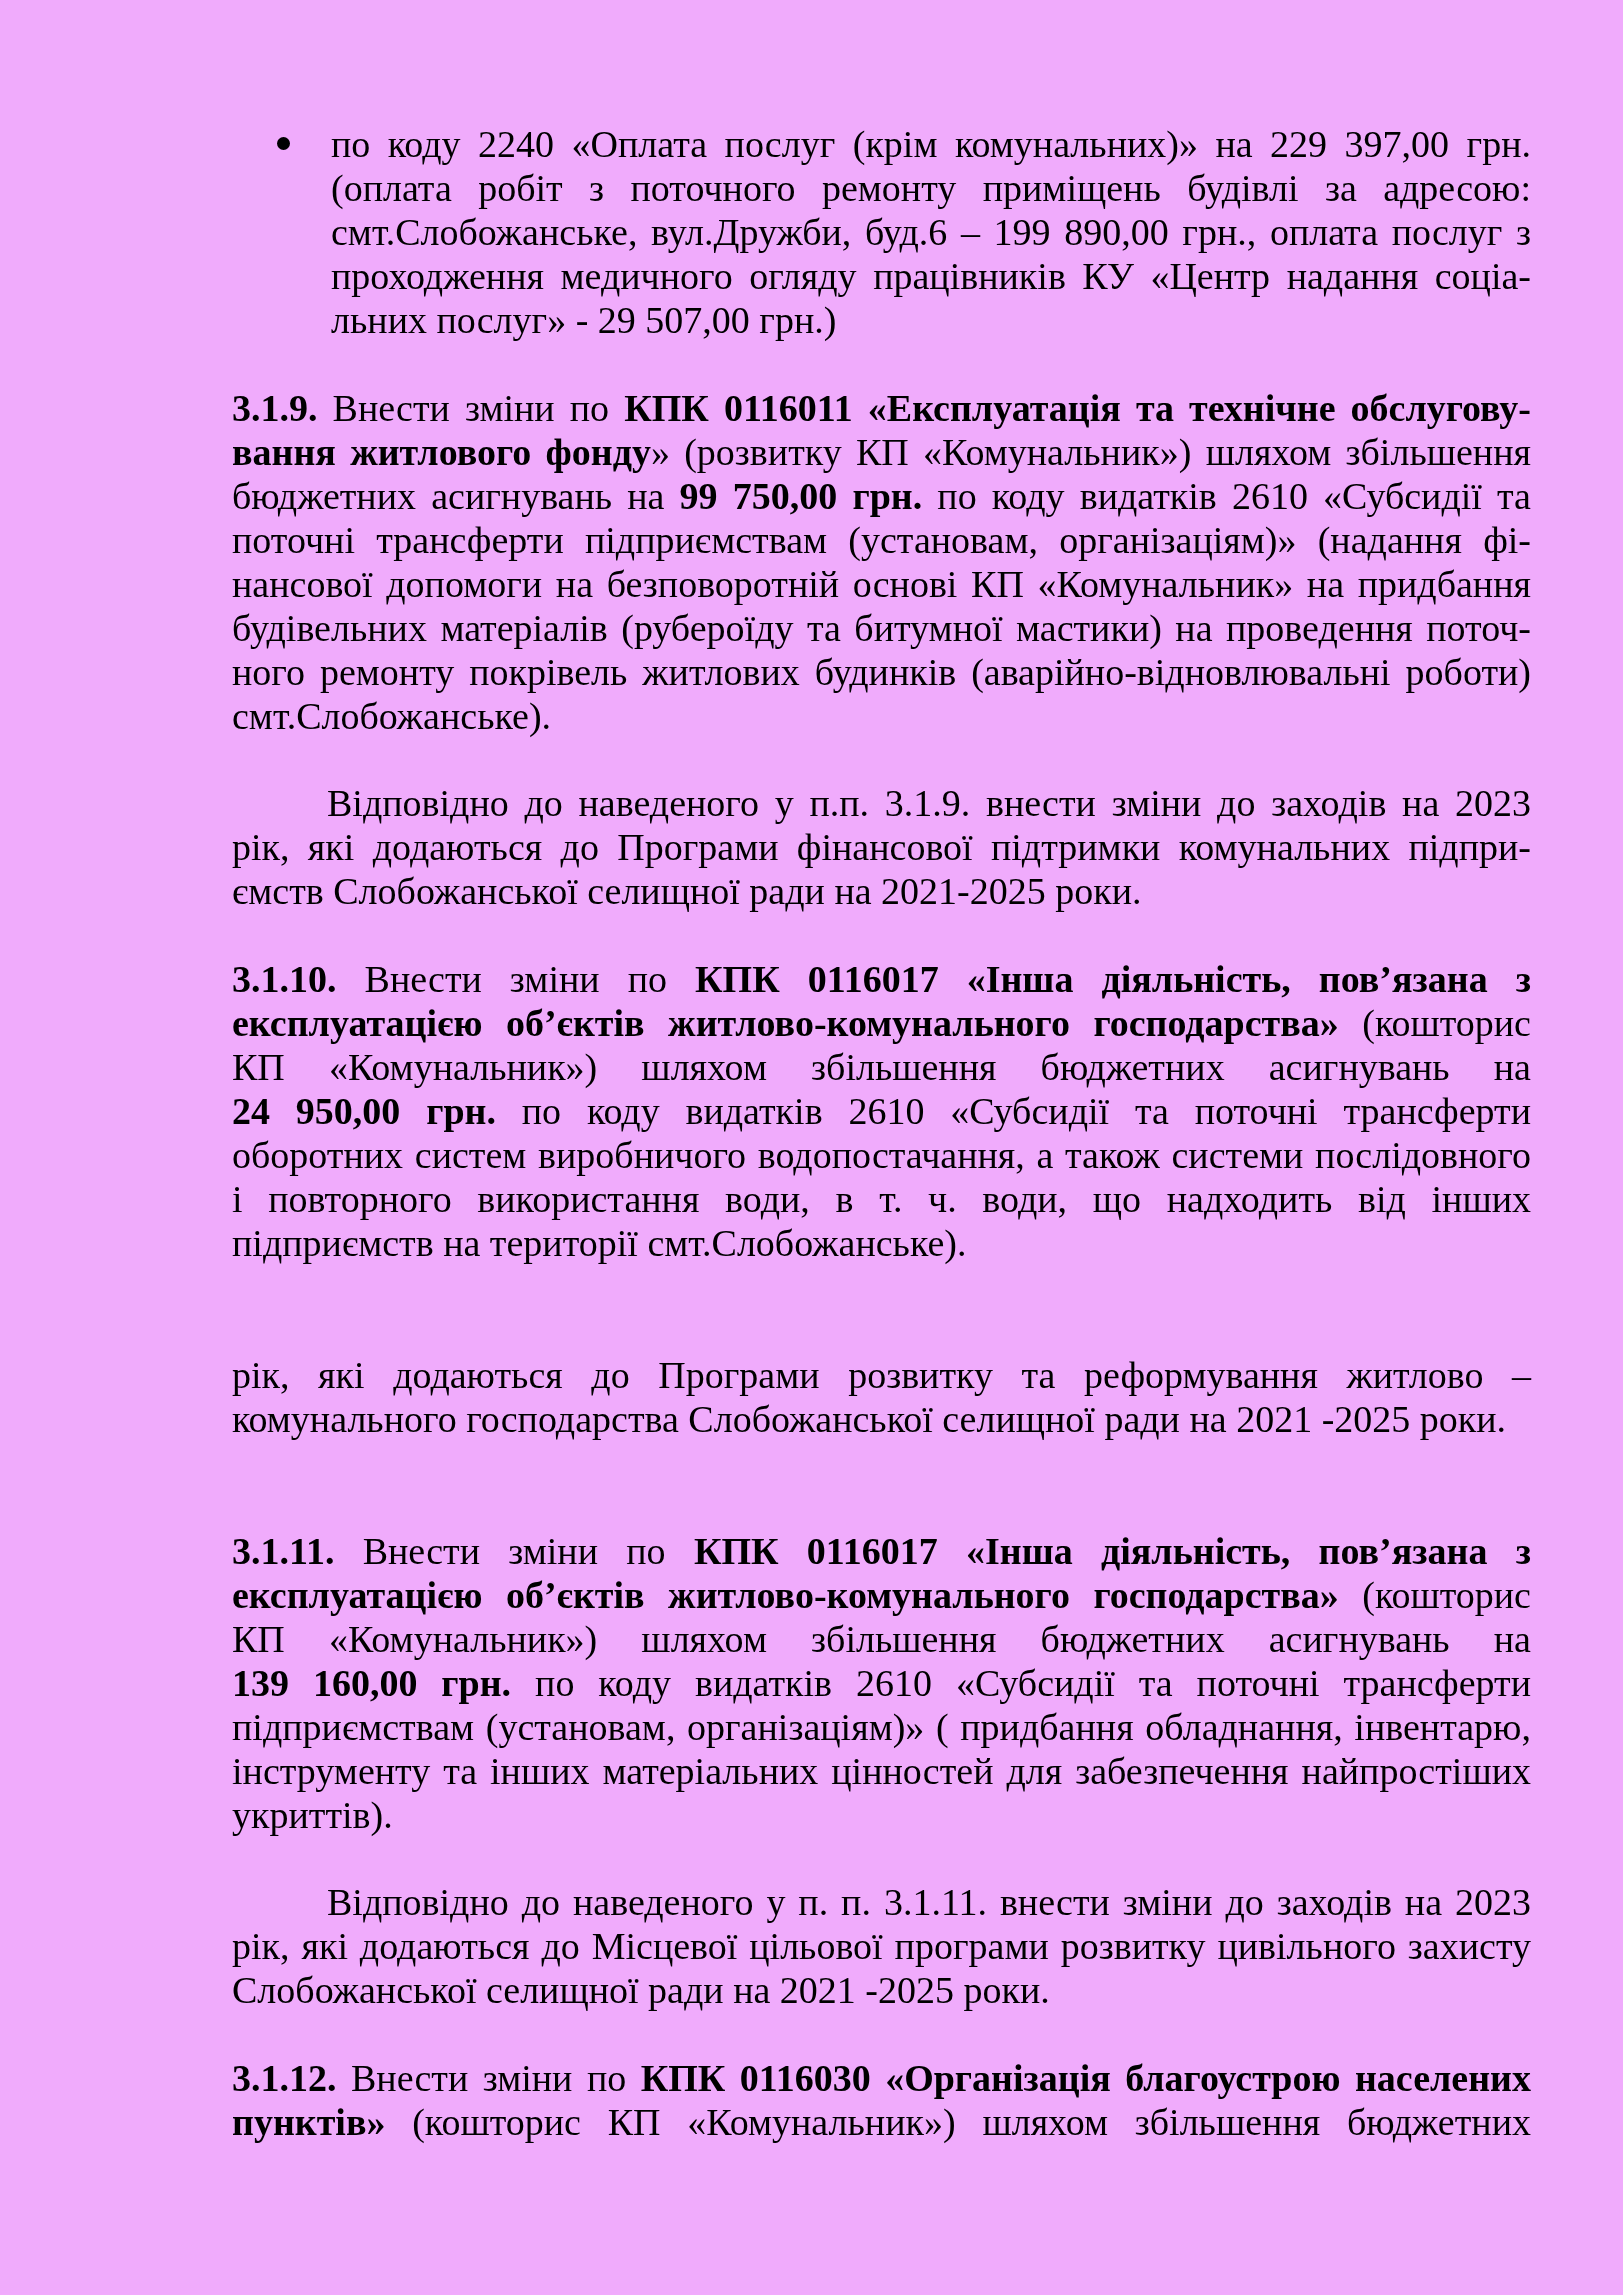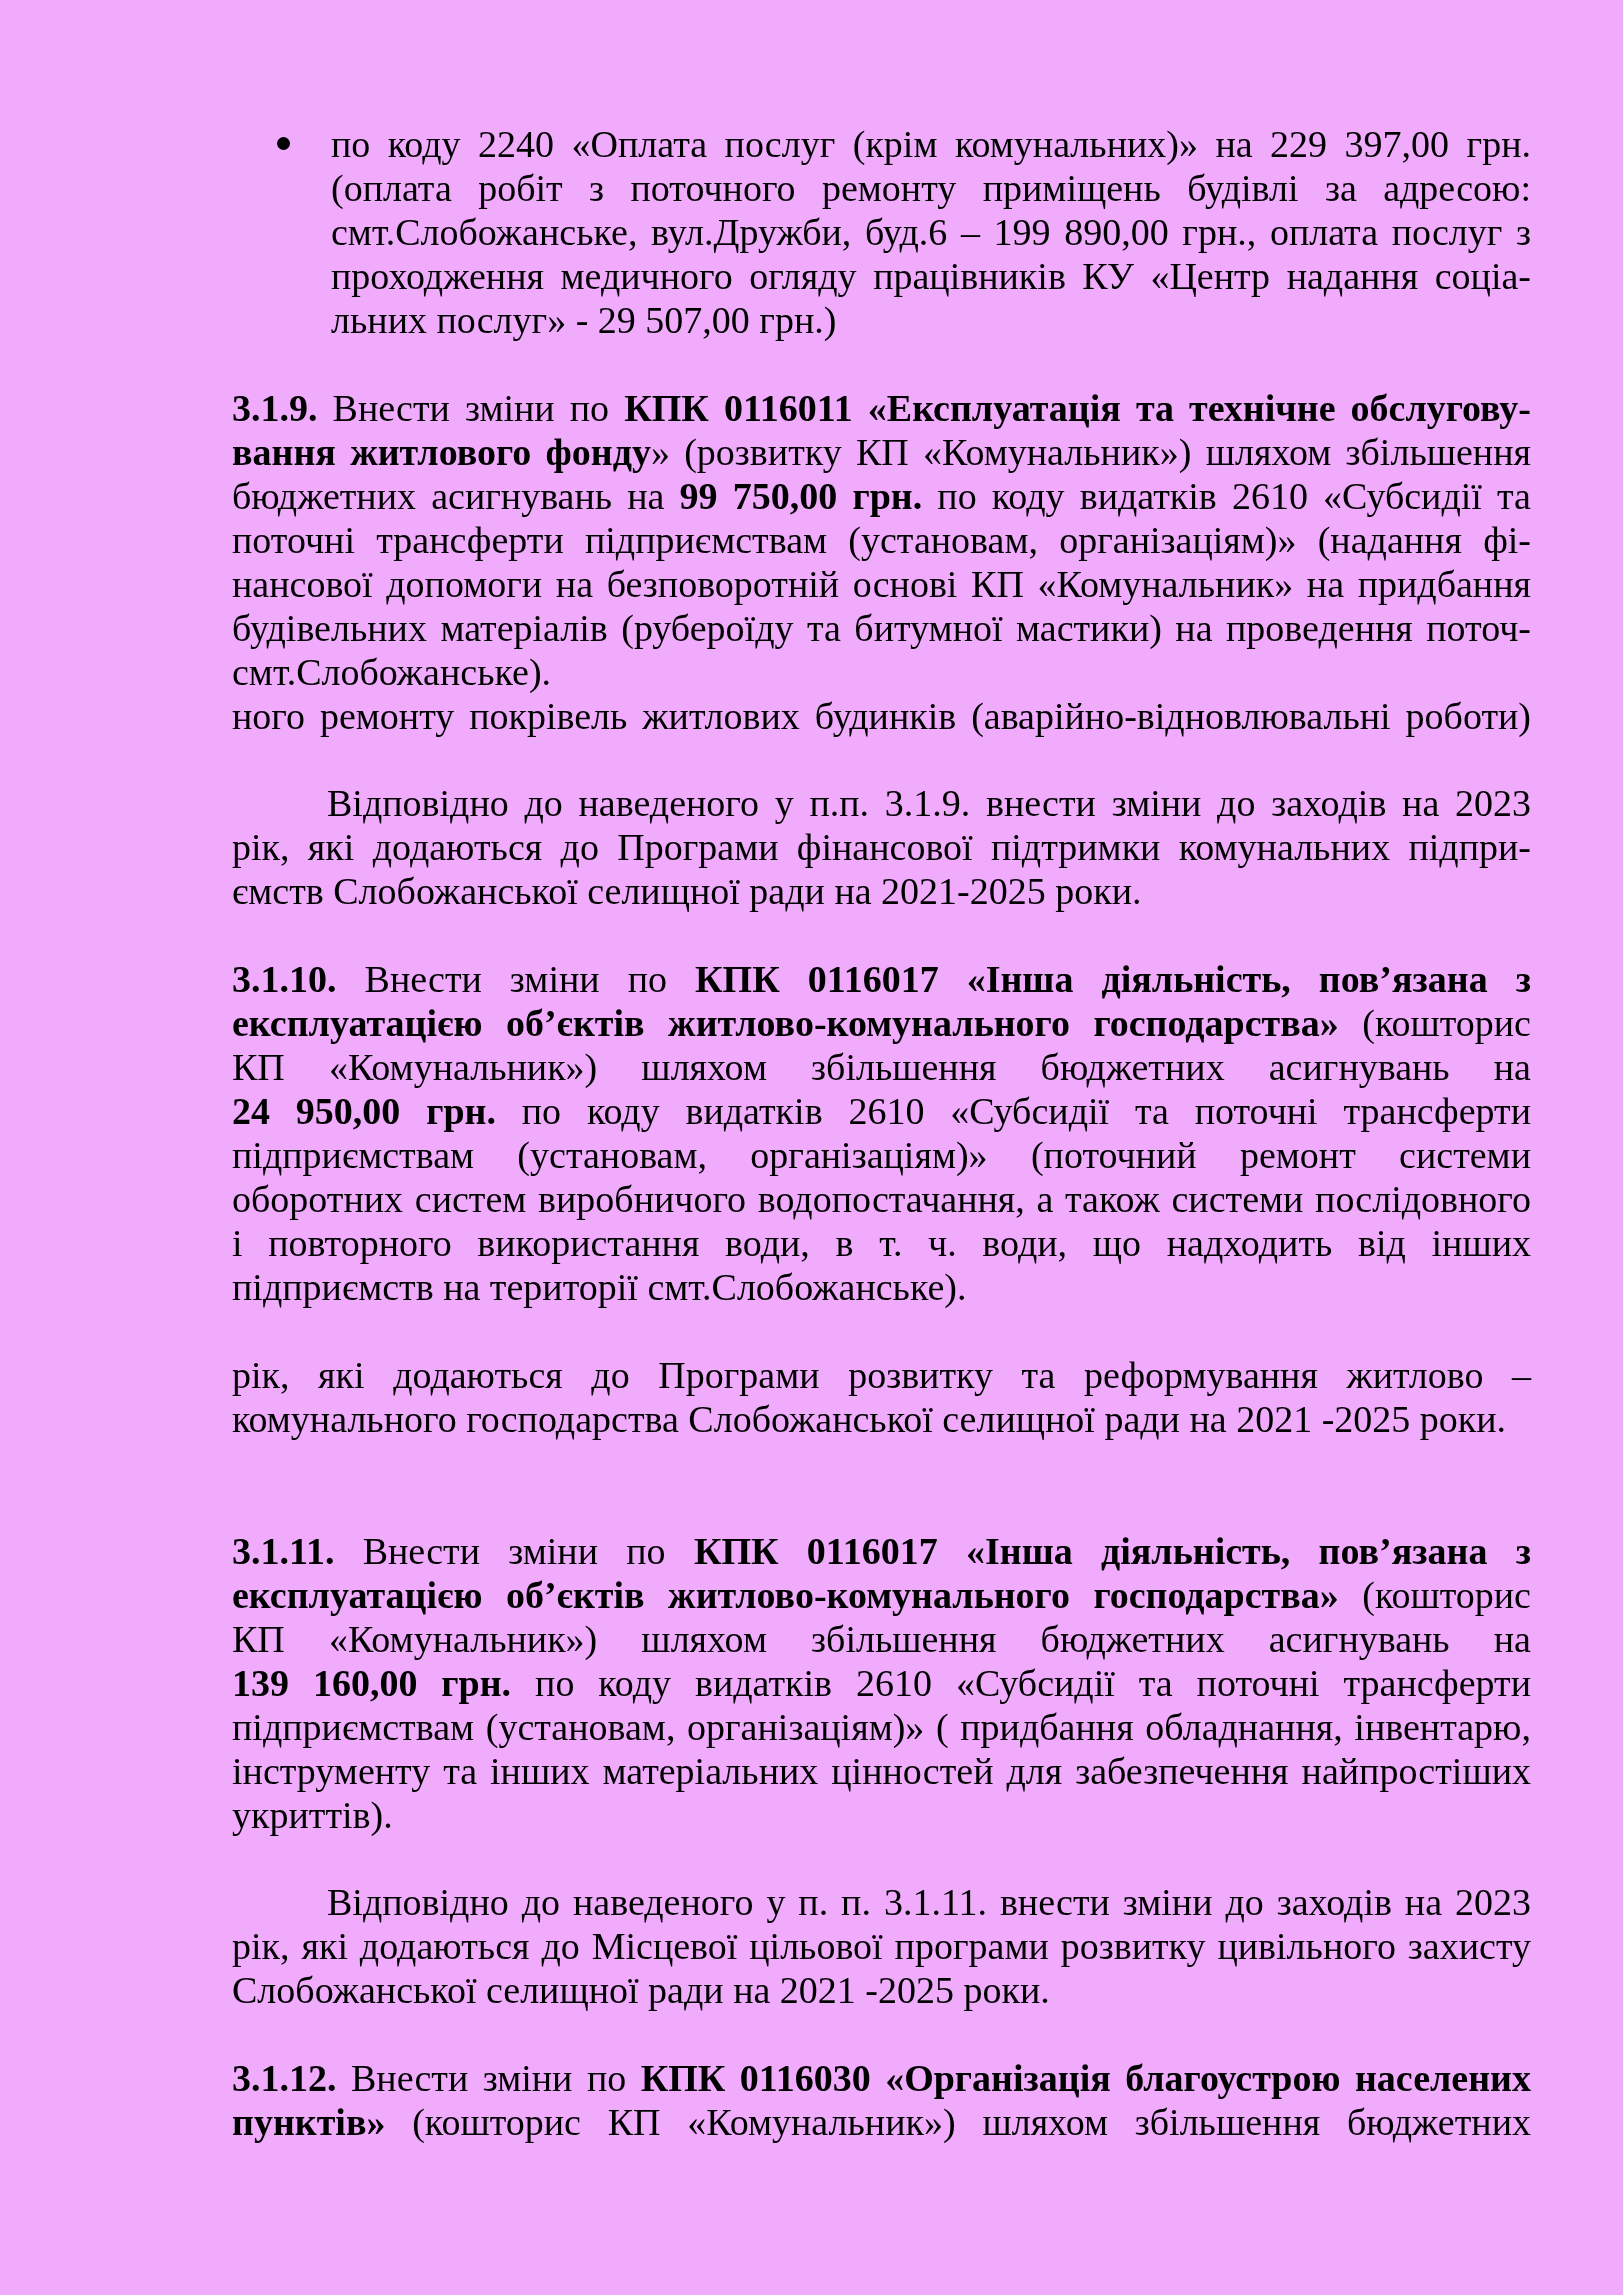--- a/index.html
+++ b/index.html
@@ -35,34 +35,33 @@
       <span class="line last"><span>льних послуг» - 29 507,00 грн.)</span></span>
     </div>
   <div id="sections">
       <div class="block" style="top: 386px;">
         <span class="line"><span class="b">3.1.9.</span><span> Внести зміни по </span><span class="b">КПК 0116011 «Експлуатація та технічне обслугову-</span></span>
         <span class="line"><span class="b">вання житлового фонду</span><span>» (розвитку КП «Комунальник») шляхом збільшення</span></span>
         <span class="line"><span>бюджетних асигнувань на </span><span class="b">99 750,00 грн.</span><span> по коду видатків 2610 «Субсидії та</span></span>
         <span class="line"><span>поточні трансферти підприємствам (установам, організаціям)» (надання фі-</span></span>
         <span class="line"><span>нансової допомоги на безповоротній основі КП «Комунальник» на придбання</span></span>
         <span class="line"><span>будівельних матеріалів (руберοїду та битумної мастики) на проведення поточ-</span></span>
+        <span class="line"><span>ного ремонту покрівель житлових будинків (аварійно-відновлювальні роботи)</span></span>
         <span class="line last"><span>смт.Слобожанське).</span></span>
-        <span class="line"><span>ного ремонту покрівель житлових будинків (аварійно-відновлювальні роботи)</span></span>
       </div>
       <div class="block" style="top: 781px;">
         <span class="line indent"><span>Відповідно до наведеного у п.п. 3.1.9. внести зміни до заходів на 2023</span></span>
         <span class="line"><span>рік, які додаються до Програми фінансової підтримки комунальних підпри-</span></span>
         <span class="line last"><span>ємств Слобожанської селищної ради на 2021-2025 роки.</span></span>
       </div>
       <div class="block" style="top: 957px;">
         <span class="line"><span class="b">3.1.10.</span><span> Внести зміни по </span><span class="b">КПК 0116017 «Інша діяльність, пов’язана з</span></span>
         <span class="line"><span class="b">експлуатацією об’єктів житлово-комунального господарства»</span><span> (кошторис</span></span>
         <span class="line"><span>КП «Комунальник») шляхом збільшення бюджетних асигнувань на</span></span>
         <span class="line"><span class="b">24 950,00 грн.</span><span> по коду видатків 2610 «Субсидії та поточні трансферти</span></span>
-        <span class="line"><span>підприємствам (установам, організаціям)» (поточний ремонт системи</span></span>
         <span class="line"><span>оборотних систем виробничого водопостачання, а також системи послідовного</span></span>
         <span class="line"><span>і повторного використання води, в т. ч. води, що надходить від інших</span></span>
         <span class="line last"><span>підприємств на території смт.Слобожанське).</span></span>
       </div>
       <div class="block" style="top: 1353px;">
         <span class="line"><span>рік, які додаються до Програми розвитку та реформування житлово –</span></span>
         <span class="line last"><span>комунального господарства Слобожанської селищної ради на 2021 -2025 роки.</span></span>
       </div>
       <div class="block" style="top: 1529px;">
         <span class="line"><span class="b">3.1.11.</span><span> Внести зміни по </span><span class="b">КПК 0116017 «Інша діяльність, пов’язана з</span></span>

